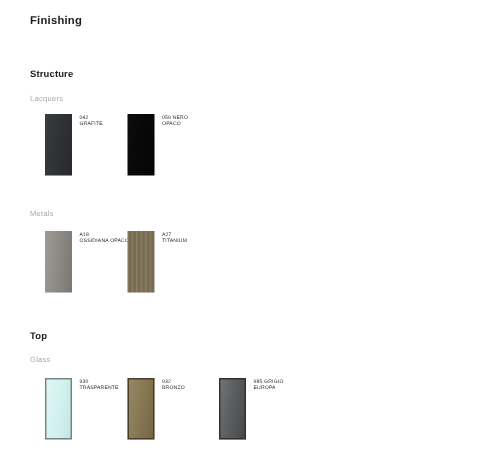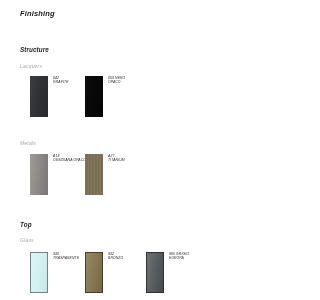--- a/index.html
+++ b/index.html
@@ -15,21 +15,20 @@
     overflow: hidden;
     -webkit-font-smoothing: antialiased;
   }
 
   .sheet {
     position: relative;
     width: 300px;
     height: 300px;
     box-sizing: border-box;
     padding: 16px;
-    font-style: italic;
   }
 
   .page-title {
     position: absolute;
     left: 20px;
     top: 9px;
     font-size: 7.5px;
     font-weight: bold;
     color: #1c1c1c;
     letter-spacing: 0.15px;

